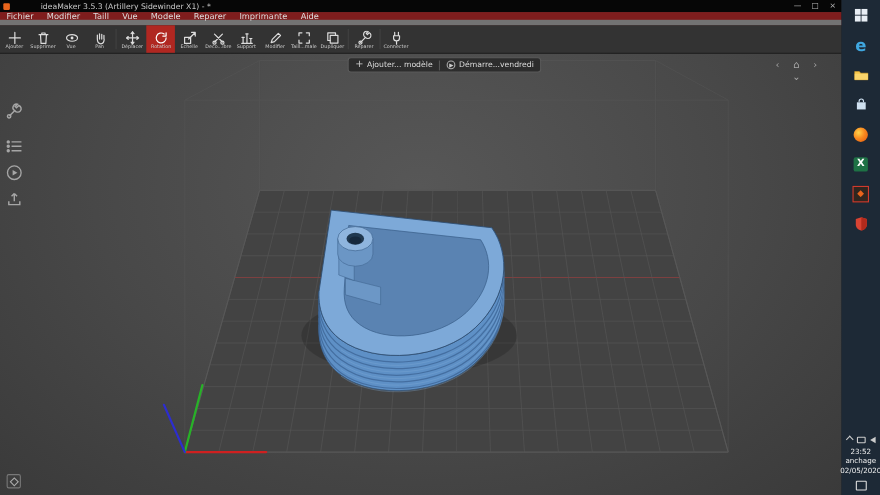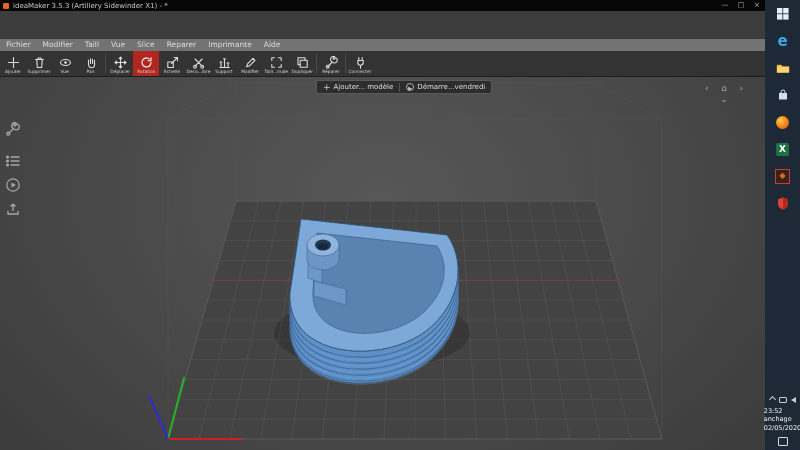--- a/index.html
+++ b/index.html
@@ -6,26 +6,26 @@
   html,body { width:800px; height:450px; overflow:hidden; background:#000;
     font-family:"DejaVu Sans", sans-serif; }
   .screen { position:relative; width:800px; height:450px; }
 
   
   .app { position:absolute; left:0; top:0; width:765px; height:450px; background:#3c3c3c; }
 
   .titlebar { height:11px; background:#060606; color:#c8c8c8; display:flex; align-items:center;
     padding-left:3px; gap:4px; font-size:7px; }
   .app-logo { width:6px; height:6px; background:#e8641c; border-radius:1px; flex:0 0 auto; }
-  .title-text { white-space:nowrap; }
+  .title-text { white-space:nowrap;margin-left:24px; }
   .win-controls { margin-left:auto; display:flex; height:11px; }
   .win-controls span { width:16px; text-align:center; font-size:7px; line-height:11px; color:#bbb; }
 
-  .menubar { height:12px; background:#737373; display:flex; align-items:center; font-size:7.5px;
-    color:#ddd; border-bottom:1px solid #737373;margin-top:28px; }
+  .menubar { height:12px; background:#7f1d1d; display:flex; align-items:center; font-size:7.5px;
+    color:#ddd; border-bottom:5px solid #737373; }
   .menu-item { padding:0 6px; line-height:12px; }
 
   .toolbar { height:26px; background:#333; display:flex; align-items:stretch; border-bottom:1px solid #1d1d1d; }
   .tool { width:26px; display:flex; flex-direction:column; align-items:center; justify-content:center; gap:1px; }
   .tool .ticon { width:13px; height:13px; display:block; }
   .tool .tlabel { font-size:5px; color:#ccc; white-space:nowrap; transform:scale(.88); }
   .tool.active { background:var(--accent,#b02721); }
   .tsep { width:1px; background:#1f1f1f; border-right:1px solid #4a4a4a; margin:3px 1px; }
 
   
@@ -65,21 +65,21 @@
   .im-box { width:15px; height:15px; border:1px solid #d03a2e; background:#30261f; display:flex;
     align-items:center; justify-content:center; }
   .im-d { color:#e8641c; font-size:8px; line-height:8px; }
   .tb-spacer { flex:1; }
   .tray-row { display:flex; align-items:center; gap:4px; margin-bottom:4px; }
   .tr-chev { width:5px; height:5px; border-left:1px solid #ccc; border-top:1px solid #ccc;
     transform:rotate(45deg); display:block; }
   .tr-net { width:8px; height:6px; border:1px solid #ccc; border-radius:1px; display:block; }
   .tr-vol { width:0; height:0; border-top:3px solid transparent; border-bottom:3px solid transparent;
     border-right:5px solid #ccc; display:block; }
-  .clock { color:#f0f0f0; font-size:6.5px; line-height:8.5px; text-align:left; }
+  .clock { color:#f0f0f0; font-size:6.5px; line-height:8.5px; text-align:center; }
   .notif { width:10px; height:9px; border:1px solid #ddd; border-radius:1px; margin:5px 0 4px; }
 </style>
 </head>
 <body>
 
 <div class="screen">
 
   <div class="app">
 
     <div class="titlebar">
@@ -90,21 +90,21 @@
         <span>□</span>
         <span>×</span>
       </div>
     </div>
 
     <div class="menubar" id="menubar">
         <span class="menu-item">Fichier</span>
         <span class="menu-item">Modifier</span>
         <span class="menu-item">Taill</span>
         <span class="menu-item">Vue</span>
-        <span class="menu-item">Slice</span>
+        <span class="menu-item">Modele</span>
         <span class="menu-item">Reparer</span>
         <span class="menu-item">Imprimante</span>
         <span class="menu-item">Aide</span>
       </div>
 
     <div class="toolbar" id="toolbar">
         <div class="tool">
           <span class="ticon"><svg width="13" height="13" viewBox="0 0 13 13" fill="none" stroke="#dcdcdc" stroke-width="1.1" stroke-linecap="round" stroke-linejoin="round">
               <path d="M6.5 1.5v10M1.5 6.5h10"></path>
             </svg></span>

